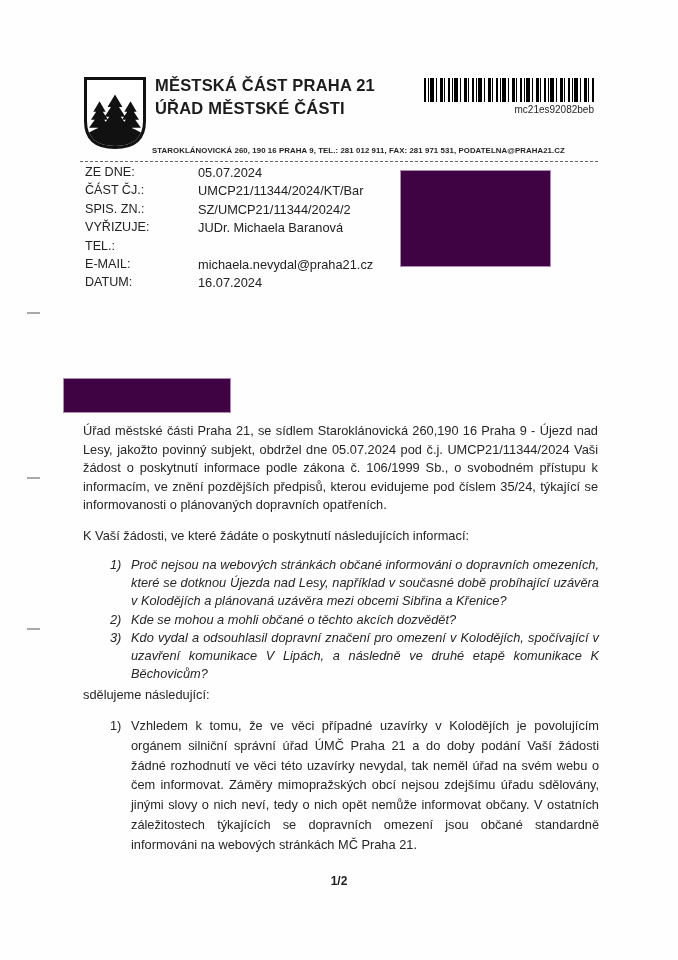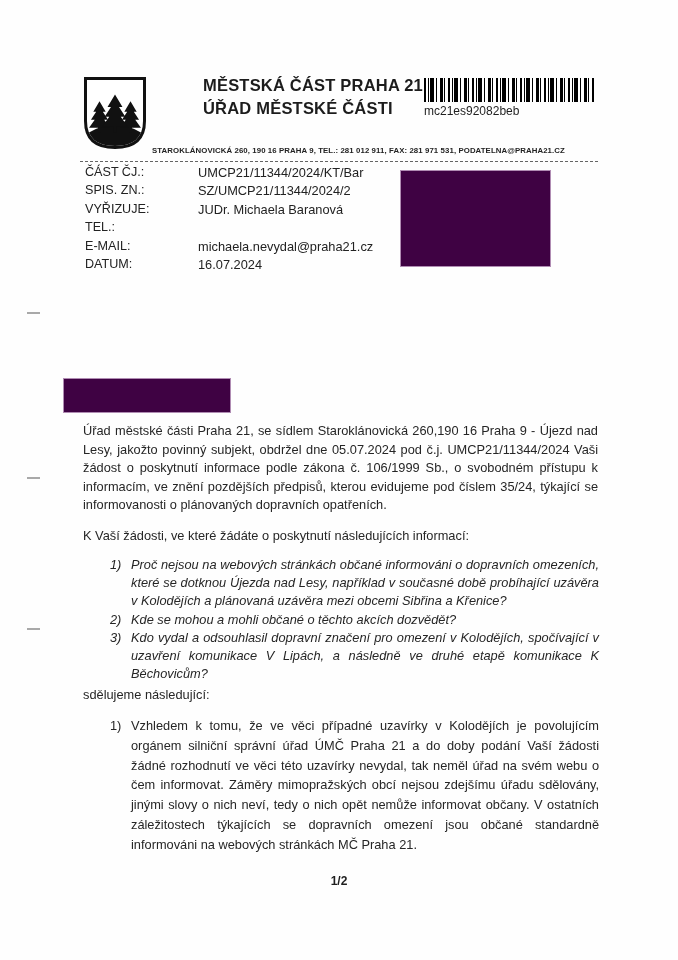--- a/index.html
+++ b/index.html
@@ -8,33 +8,33 @@
     width:678px;height:960px;
     margin:0 auto;
     background:#fefefe;
     font-family:"Liberation Sans","DejaVu Sans",sans-serif;
     color:#262626;
     overflow:hidden;
   }
   
   .logo{position:absolute;left:84px;top:77px;width:62px;height:72px;}
   .org-block{position:absolute;left:155px;top:74px;width:290px;}
-  .org-line{font-size:16.5px;line-height:23px;font-weight:600;letter-spacing:.2px;color:#1c1c1c;white-space:nowrap;margin-left:48px;}
+  .org-line{font-size:16.5px;line-height:23px;font-weight:600;letter-spacing:.2px;color:#1c1c1c;white-space:nowrap;}
   .contact-line{position:absolute;left:152px;top:146px;width:440px;font-size:7.8px;font-weight:700;letter-spacing:.1px;color:#222;white-space:nowrap;}
   .barcode{
     position:absolute;left:424px;top:78px;width:170px;height:24px;
     background:repeating-linear-gradient(90deg,
       #000 0 2px,transparent 2px 4px,
       #000 4px 5px,transparent 5px 6px,
       #000 6px 10px,transparent 10px 12px,
       #000 12px 13px,transparent 13px 16px,
       #000 16px 19px,transparent 19px 20px,
       #000 20px 21px,transparent 21px 24px);
   }
-  .barcode-label{position:absolute;left:424px;top:104px;width:170px;text-align:left;font-size:12px;color:#1f1f1f;}
+  .barcode-label{position:absolute;left:424px;top:104px;width:170px;text-align:right;font-size:10px;color:#1f1f1f;}
   .rule{position:absolute;left:80px;top:161px;width:518px;border-top:1.6px dashed #4a4a4a;opacity:.85;}
   
   .meta{position:absolute;left:85px;top:165px;width:310px;}
   .meta-row{display:flex;height:18.4px;align-items:flex-start;}
   .meta-label{width:113px;flex:none;font-size:12.6px;color:#222;white-space:nowrap;}
   .meta-value{font-size:12.8px;color:#222;white-space:nowrap;}
   
   .redact{position:absolute;background:#3F0243;border:1.5px solid #B08CB3;box-sizing:border-box;}
   .redact-1{left:400px;top:170px;width:151px;height:97px;}
   .redact-2{left:63px;top:378px;width:168px;height:35px;}
@@ -91,20 +91,24 @@
   <div class="contact-line">STAROKLÁNOVICKÁ 260, 190 16  PRAHA 9, TEL.: 281 012 911, FAX: 281 971 531, PODATELNA@PRAHA21.CZ</div>
 
   <div class="barcode"></div>
   <div class="barcode-label">mc21es92082beb</div>
 
   <div class="rule"></div>
 
   <div class="meta">
 
 
+      <div class="meta-row">
+        <div class="meta-label">ZE DNE:</div>
+        <div class="meta-value">05.07.2024</div>
+      </div>
 
       <div class="meta-row">
         <div class="meta-label">ČÁST ČJ.:</div>
         <div class="meta-value">UMCP21/11344/2024/KT/Bar</div>
       </div>
 
       <div class="meta-row">
         <div class="meta-label">SPIS. ZN.:</div>
         <div class="meta-value">SZ/UMCP21/11344/2024/2</div>
       </div>

